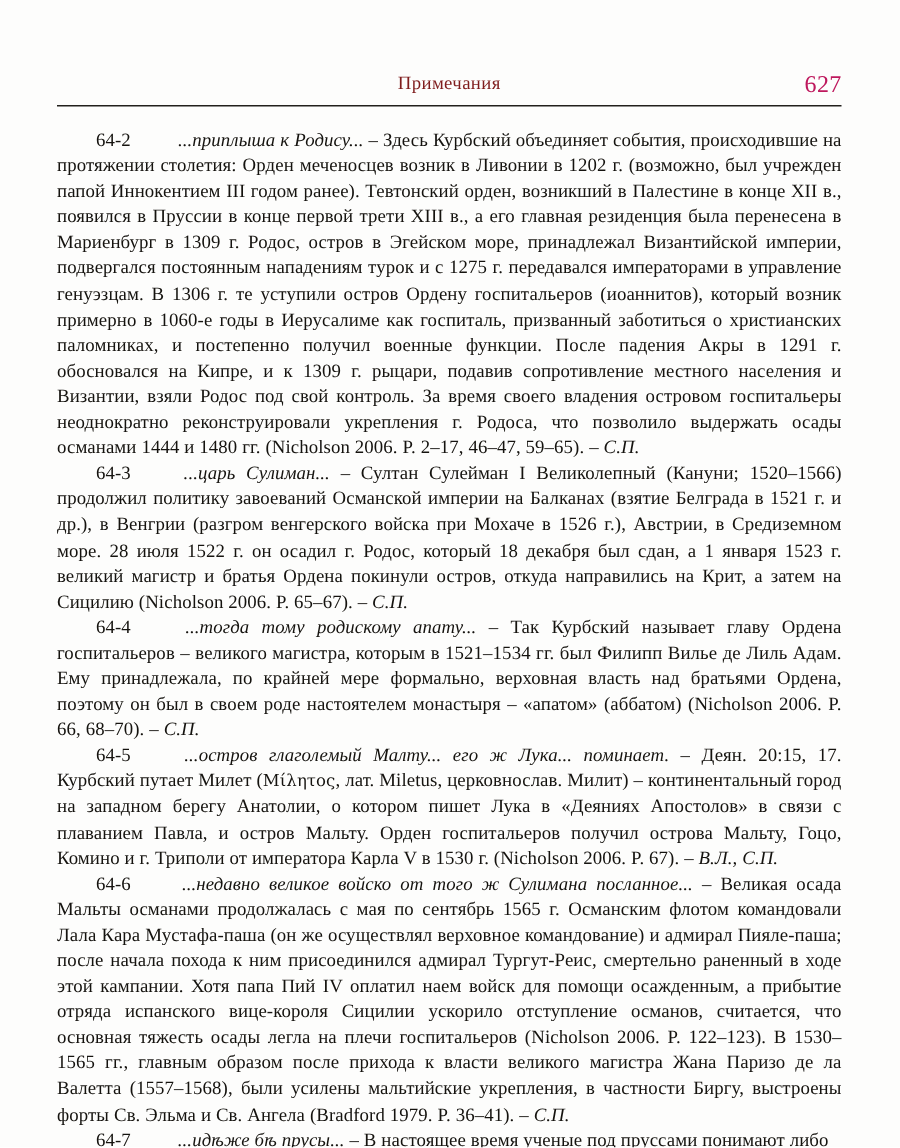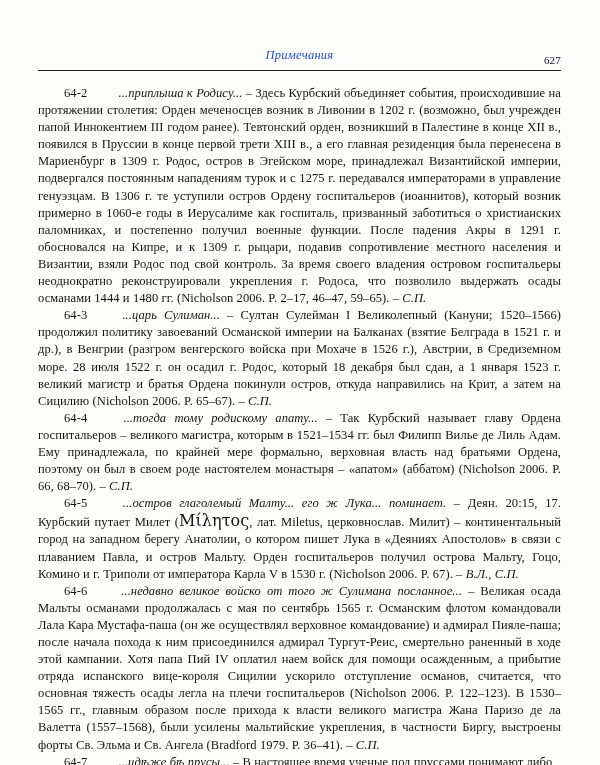--- a/index.html
+++ b/index.html
@@ -26,33 +26,32 @@
     left: 38px;
     right: 39px;
     top: 48px;
     height: 18px;
     display: flex;
     align-items: baseline;
     justify-content: center;
   }
 
   .running-head-title {
-    font-style: italic;
     font-size: 12.5px;
     letter-spacing: 0.25px;
-    color: #1d4ed8;
+    color: #7f1d1d;
     white-space: nowrap;
   }
 
   .running-head-folio {
     position: absolute;
     right: 0;
     bottom: 0;
-    font-size: 11px;
-    color: #0f172a;
+    font-size: 16px;
+    color: #be185d;
     letter-spacing: 0.2px;
     margin-top: 39px;
   }
 
   .head-rule {
     position: absolute;
     left: 38px;
     right: 39px;
     top: 70px;
     height: 1px;
@@ -92,21 +91,21 @@
     font-style: italic;
     white-space: nowrap;
   }
 
   .num {
     white-space: nowrap;
   }
 
   .grk {
     font-family: "DejaVu Serif", "Liberation Serif", serif;
-    font-size: 16px;
+    font-size: 11px;
     margin-top: 16px;
   }
 </style>
 </head>
 <body>
 
 <div class="page">
 
   <div class="running-head">
     <span class="running-head-title">Примечания</span>

